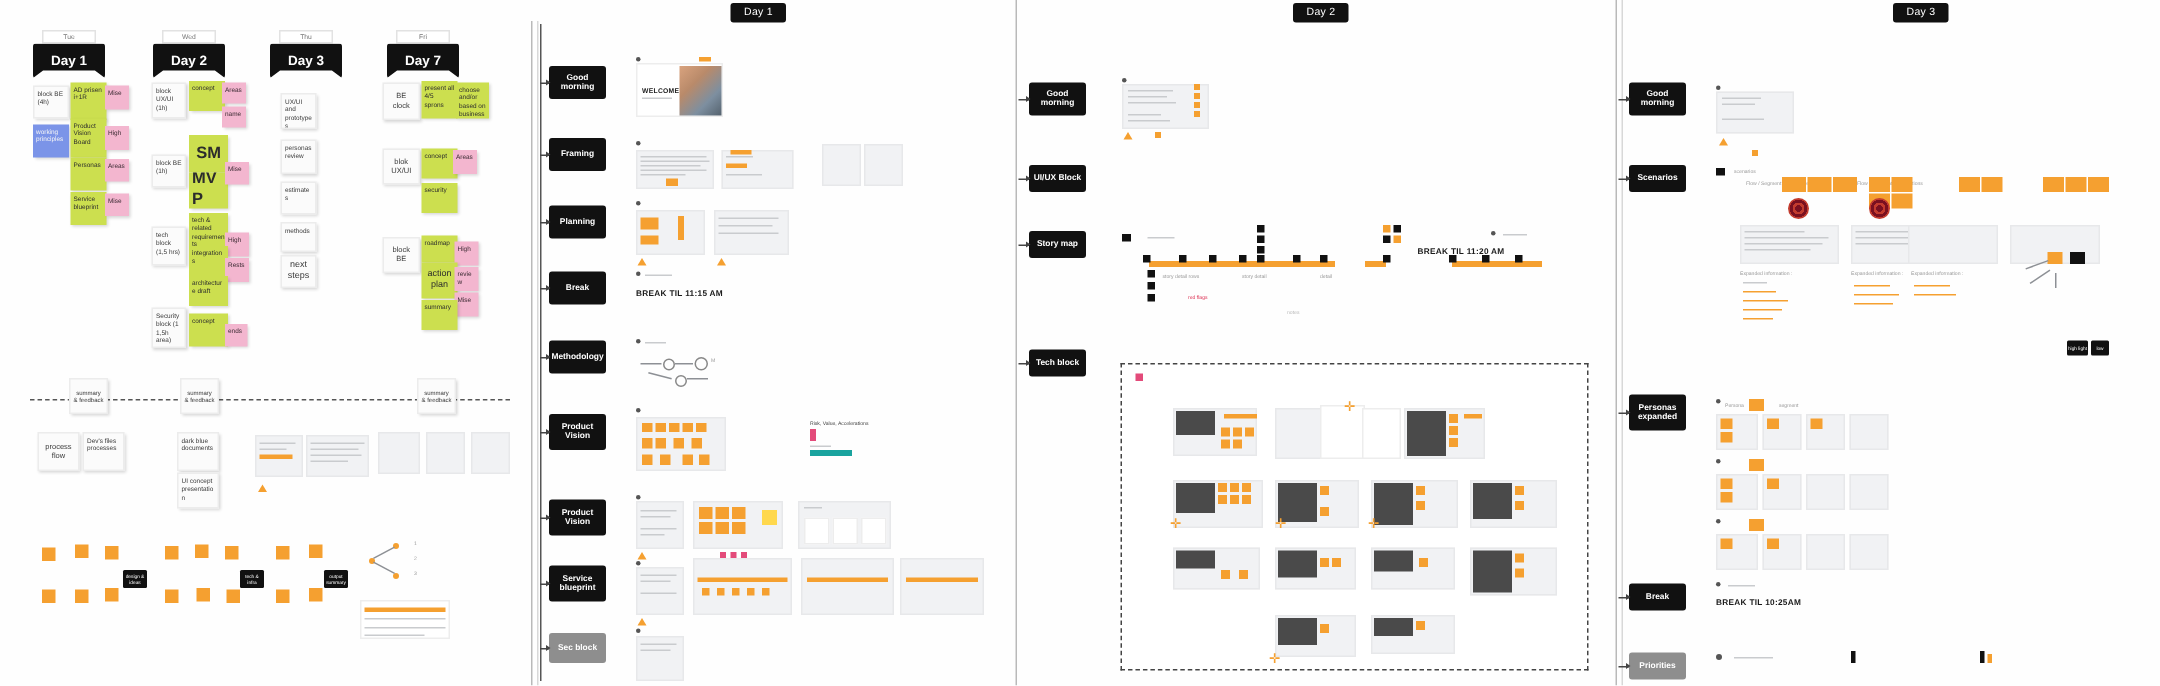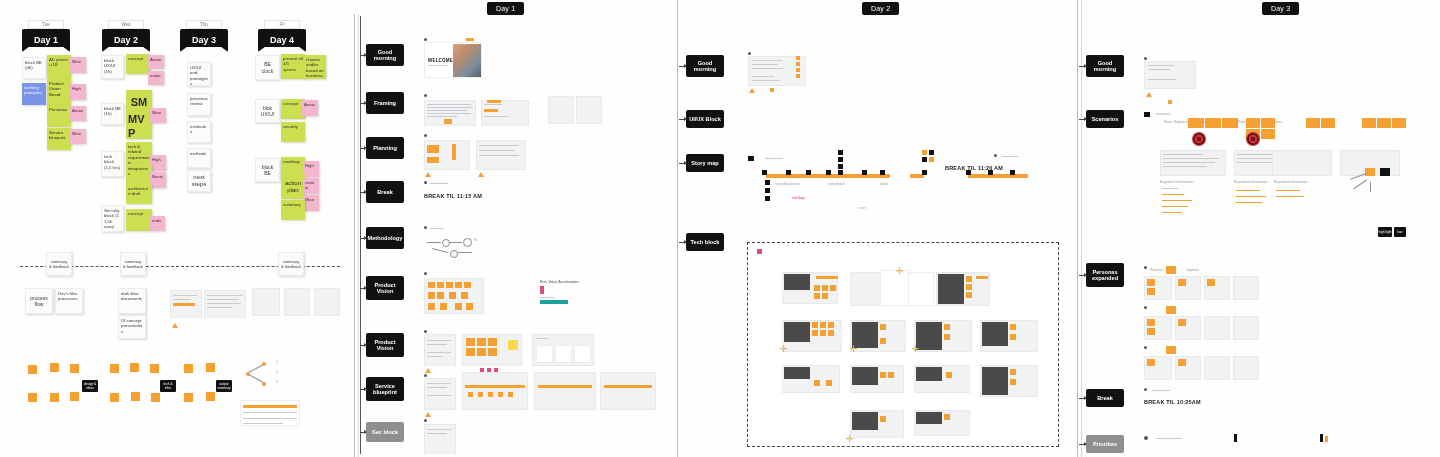--- a/index.html
+++ b/index.html
@@ -114,21 +114,21 @@
     <div class="day-hdr notch">Day 3</div>
   </div>
   <div class="sticky s-white" style="left:187px;top:62px;width:24px;height:24px;">UX/UI and prototypes</div>
   <div class="sticky s-white" style="left:187px;top:93px;width:24px;height:23px;">personas review</div>
   <div class="sticky s-white" style="left:187px;top:121px;width:24px;height:22px;">estimates</div>
   <div class="sticky s-white" style="left:187px;top:148px;width:24px;height:20px;">methods</div>
   <div class="sticky s-white s-mid" style="left:187px;top:170px;width:24px;height:22px;">next steps</div>
 
   <div class="daycol" style="left:258px;top:20px;width:48px;">
     <div class="day-sub">Fri</div>
-    <div class="day-hdr notch">Day 4</div>
+    <div class="day-hdr notch">Day 7</div>
   </div>
   <div class="sticky s-white s-mid" style="left:255px;top:55px;width:25px;height:25px;font-size:5px;">BE clock</div>
   <div class="sticky s-green" style="left:281px;top:54px;width:24px;height:25px;">present all 4/5 sprons</div>
   <div class="sticky s-green" style="left:304px;top:55px;width:22px;height:24px;">choose and/or based on business</div>
   <div class="sticky s-white s-mid" style="left:255px;top:99px;width:25px;height:24px;font-size:5px;">blok UX/UI</div>
   <div class="sticky s-green" style="left:281px;top:99px;width:24px;height:20px;">concept</div>
   <div class="sticky s-pink" style="left:302px;top:100px;width:16px;height:16px;">Areas</div>
   <div class="sticky s-green" style="left:281px;top:122px;width:24px;height:20px;">security</div>
   <div class="sticky s-white s-mid" style="left:255px;top:158px;width:25px;height:24px;font-size:5px;">block BE</div>
   <div class="sticky s-green" style="left:281px;top:157px;width:24px;height:18px;">roadmap</div>

